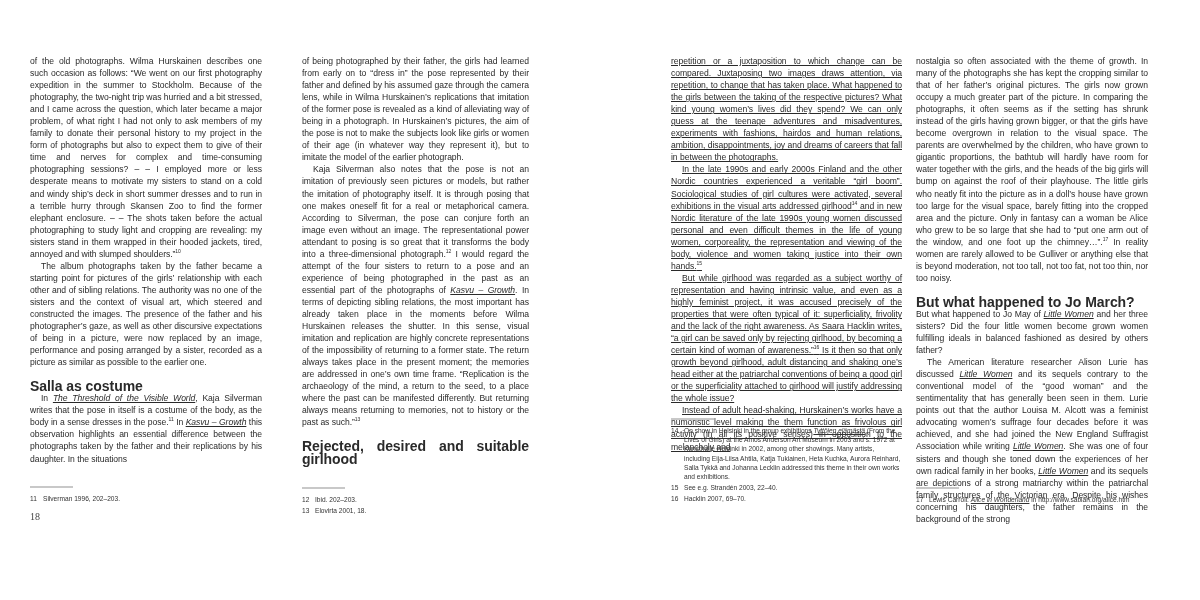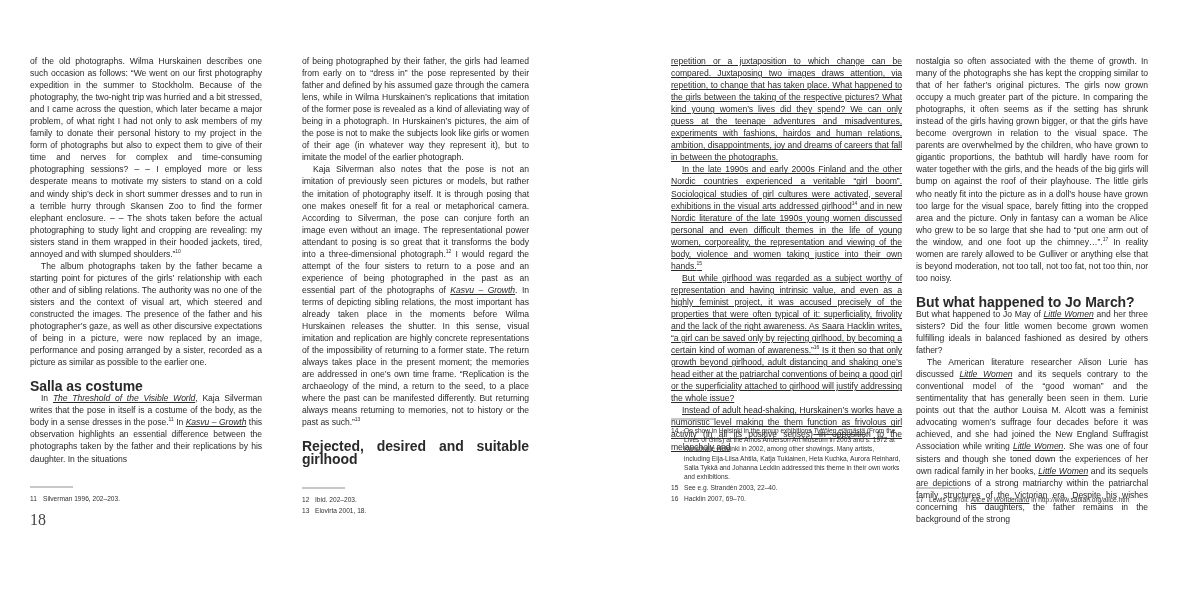--- a/index.html
+++ b/index.html
@@ -17,21 +17,21 @@
   .fn { position:absolute; font-size:6.6px; line-height:9.2px;
         font-family:"Liberation Sans", "DejaVu Sans", sans-serif; color:#333; }
   .fn .rule { width:43px; height:2px; background:#c8c8c8; margin-bottom:6px; }
   .fn .note { display:flex; margin-bottom:2px; }
   .fn .num { width:13px; flex:none; }
   .fn .txt { flex:1; }
   #fn1 { left:30px; top:486px; width:232px; }
   #fn2 { left:302px; top:487px; width:227px; }
   #fn3 { left:671px; top:418px; width:231px; }
   #fn4 { left:916px; top:487px; width:232px; }
-  .pageno { position:absolute; left:30px; top:511px; font-size:16px; color:#444;
+  .pageno { position:absolute; left:30px; top:511px; font-size:10px; color:#444;
             font-family:"Liberation Serif", "DejaVu Serif", serif;text-align:right; }
   sup { font-size:5px; line-height:0; vertical-align:4px; }
   i { font-style:italic;text-decoration:underline; }
 </style>
 </head>
 <body>
 
 <div id="c1" class="col">
   <p><span>of the old photographs. Wilma Hurskainen describes one such occasion as follows: “We went on our first photography expedition in the summer to Stockholm. Because of the photography, the two-night trip was hurried and a bit stressed, and I came across the question, which later became a major problem, of what right I had not only to ask members of my family to donate their personal history to my project in the form of photographs but also to expect them to give of their time and nerves for complex and time-consuming photographing sessions? – – I employed more or less desperate means to motivate my sisters to stand on a cold and windy ship’s deck in short summer dresses and to run in a terrible hurry through Skansen Zoo to find the former elephant enclosure. – – The shots taken before the actual photographing to study light and cropping are revealing: my sisters stand in them wrapped in their hooded jackets, tired, annoyed and with slumped shoulders.”</span><sup>10</sup></p>
   <p class="ind">The album photographs taken by the father became a starting point for pictures of the girls’ relationship with each other and of sibling relations. The authority was no one of the sisters and the context of visual art, which steered and constructed the images. The presence of the father and his photographer’s gaze, as well as other discursive expectations of being in a picture, were now replaced by an image, performance and posing arranged by a sister, recorded as a picture as similar as possible to the earlier one.</p>

